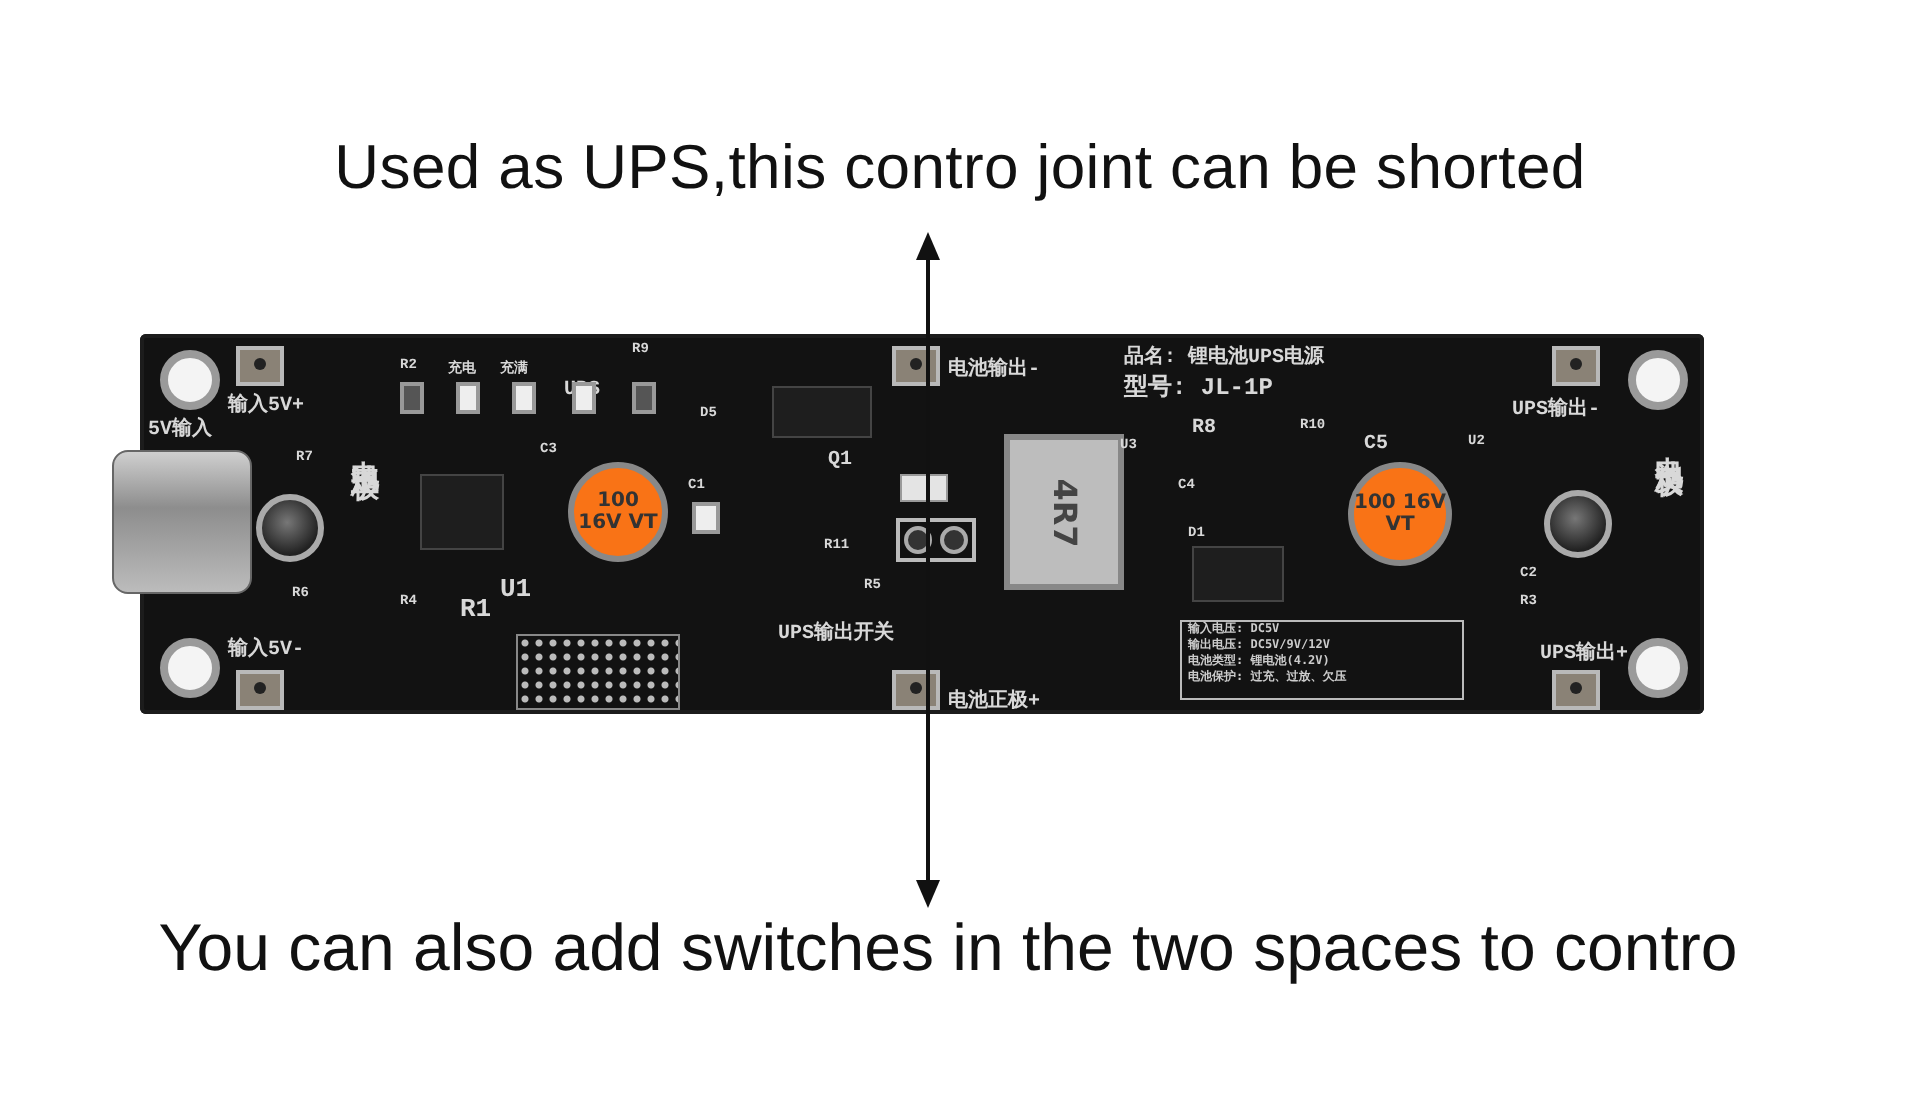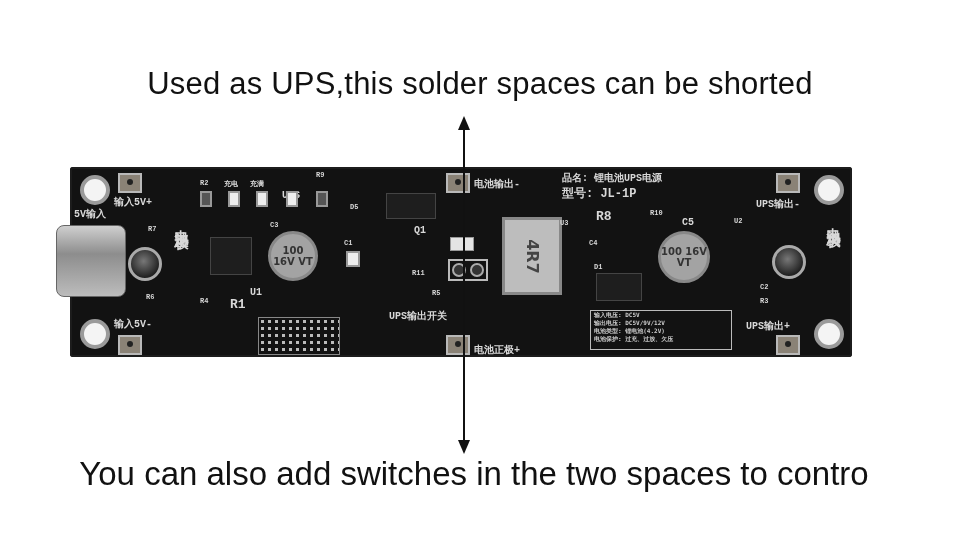--- a/index.html
+++ b/index.html
@@ -11,39 +11,39 @@
   .hole{position:absolute;width:30px;height:30px;border-radius:50%;background:#f4f4f4;border:4px solid #9a9a9a;box-sizing:border-box;}
   .pad{position:absolute;width:24px;height:20px;background:#8a8276;border:2px solid #b9b9b9;box-sizing:border-box;}
   .pad::after{content:"";position:absolute;left:7px;top:4px;width:6px;height:6px;border-radius:50%;background:#222;}
   .silk{position:absolute;color:#d8d8d8;font-size:10px;font-weight:bold;white-space:nowrap;font-family:Liberation Mono, monospace;}
   .silk-v{writing-mode:vertical-rl;font-size:14px;letter-spacing:2px;}
   .usb{position:absolute;left:-14px;top:58px;width:68px;height:70px;background:linear-gradient(180deg,#cfcfcf,#8d8d8d 40%,#bcbcbc);border-radius:8px;border:1px solid #666;}
   .screw{position:absolute;width:34px;height:34px;border-radius:50%;background:radial-gradient(circle at 45% 40%,#777,#222 70%);border:3px solid #aaa;box-sizing:border-box;}
   .chip{position:absolute;background:#1e1e1e;border:1px solid #444;}
   .res{position:absolute;width:12px;height:16px;background:#555;border:2px solid #999;box-sizing:border-box;}
   .led{position:absolute;width:12px;height:16px;background:#eee;border:2px solid #999;box-sizing:border-box;}
-  .cap{position:absolute;border-radius:50%;background:#a3a3a3;border:3px solid #888;box-sizing:border-box;color:#333;font-size:10px;font-weight:bold;display:flex;align-items:center;justify-content:center;text-align:center;line-height:11px;}
+  .cap{position:absolute;border-radius:50%;background:#f97316;border:3px solid #888;box-sizing:border-box;color:#333;font-size:10px;font-weight:bold;display:flex;align-items:center;justify-content:center;text-align:center;line-height:11px;margin-left:16px;}
   .inductor{position:absolute;left:432px;top:50px;width:60px;height:78px;background:#bdbdbd;border:3px solid #888;box-sizing:border-box;color:#444;font-weight:bold;font-size:16px;display:flex;align-items:center;justify-content:center;}
   .inductor span{transform:rotate(90deg);}
   .header{position:absolute;left:378px;top:92px;width:40px;height:22px;border:2px solid #bbb;box-sizing:border-box;display:flex;justify-content:space-around;align-items:center;}
   .header i{width:10px;height:10px;border-radius:50%;border:2px solid #aaa;background:#333;}
   .jumper{position:absolute;left:380px;top:70px;width:22px;height:12px;background:#e4e4e4;border:1px solid #999;}
   .infobox{position:absolute;left:520px;top:143px;width:140px;height:38px;border:1px solid #bbb;}
   .infobox div{font-size:6px;color:#ccc;line-height:8px;padding-left:3px;white-space:nowrap;font-family:"DejaVu Sans Mono",monospace;font-weight:bold;}
   .grid{position:absolute;left:188px;top:150px;width:80px;height:36px;background-image:radial-gradient(#bbb 1.5px,transparent 2px);background-size:7px 7px;border:1px solid #888;}
   .arrow{position:absolute;left:463px;width:2px;background:#111;}
   .arrow-up{top:120px;height:220px;}
   .arrow-down{top:300px;height:150px;}
   .tri-up{position:absolute;left:458px;top:116px;width:0;height:0;border-left:6px solid transparent;border-right:6px solid transparent;border-bottom:14px solid #111;}
   .tri-down{position:absolute;left:458px;top:440px;width:0;height:0;border-left:6px solid transparent;border-right:6px solid transparent;border-top:14px solid #111;}
 </style>
 </head>
 <body>
 
-<div class="caption cap-top">Used as UPS,this solder spaces can be shorted</div>
+<div class="caption cap-top">Used as UPS,this contro joint can be shorted</div>
 
 <div class="pcb">
   <div class="hole" style="left:10px;top:8px"></div>
   <div class="hole" style="left:10px;top:152px"></div>
   <div class="hole" style="left:744px;top:8px"></div>
   <div class="hole" style="left:744px;top:152px"></div>
 
   <div class="pad" style="left:48px;top:6px"></div>
   <div class="pad" style="left:48px;top:168px"></div>
   <div class="pad" style="left:376px;top:6px"></div>
@@ -56,38 +56,38 @@
   <div class="screw" style="left:702px;top:78px"></div>
 
   <span class="silk" style="left:4px;top:40px">5V输入</span>
   <span class="silk" style="left:44px;top:28px">输入5V+</span>
   <span class="silk" style="left:44px;top:150px">输入5V-</span>
   <span class="silk silk-v" style="left:102px;top:52px">电池正极</span>
   <span class="silk silk-v" style="left:754px;top:50px">电池负极</span>
   <span class="silk" style="left:404px;top:10px">电池输出-</span>
   <span class="silk" style="left:404px;top:176px">电池正极+</span>
   <span class="silk" style="left:686px;top:30px">UPS输出-</span>
-  <span class="silk" style="left:676px;top:152px">UPS输出+</span>
+  <span class="silk" style="left:700px;top:152px">UPS输出+</span>
   <span class="silk" style="left:319px;top:142px">UPS输出开关</span>
   <span class="silk" style="left:492px;top:4px">品名: 锂电池UPS电源</span>
   <span class="silk" style="left:492px;top:18px;font-size:12px">型号: JL-1P</span>
 
   <span class="silk" style="left:130px;top:12px;font-size:7px">R2</span>
   <span class="silk" style="left:154px;top:12px;font-size:7px">充电</span>
   <span class="silk" style="left:180px;top:12px;font-size:7px">充满</span>
   <span class="silk" style="left:212px;top:23px">UPS</span>
   <span class="silk" style="left:246px;top:4px;font-size:7px">R9</span>
   <div class="res" style="left:130px;top:24px"></div>
   <div class="led" style="left:158px;top:24px"></div>
   <div class="led" style="left:186px;top:24px"></div>
   <div class="led" style="left:216px;top:24px"></div>
   <div class="res" style="left:246px;top:24px"></div>
 
   <div class="chip" style="left:140px;top:70px;width:40px;height:36px"></div>
-  <span class="silk" style="left:180px;top:120px;font-size:10px">U1</span>
+  <span class="silk" style="left:180px;top:120px;font-size:13px">U1</span>
   <div class="cap" style="left:198px;top:64px;width:50px;height:50px">
       <span>100 16V VT</span>
     </div>
   <span class="silk" style="left:200px;top:54px;font-size:7px">C3</span>
   <span class="silk" style="left:274px;top:72px;font-size:7px">C1</span>
   <div class="led" style="left:276px;top:84px;width:14px"></div>
   <span class="silk" style="left:130px;top:130px;font-size:7px">R4</span>
   <span class="silk" style="left:160px;top:130px;font-size:13px">R1</span>
   <span class="silk" style="left:78px;top:58px;font-size:7px">R7</span>
   <span class="silk" style="left:76px;top:126px;font-size:7px">R6</span>
@@ -101,21 +101,21 @@
   <div class="jumper"></div>
   <div class="header">
       <i></i>
       <i></i>
     </div>
 
   <div class="inductor">
       <span>4R7</span>
     </div>
   <span class="silk" style="left:490px;top:52px;font-size:7px">U3</span>
-  <span class="silk" style="left:526px;top:42px;font-size:13px">R8</span>
+  <span class="silk" style="left:526px;top:42px;font-size:10px">R8</span>
   <span class="silk" style="left:580px;top:42px;font-size:7px">R10</span>
   <span class="silk" style="left:519px;top:72px;font-size:7px">C4</span>
   <span class="silk" style="left:524px;top:96px;font-size:7px">D1</span>
   <div class="chip" style="left:526px;top:106px;width:44px;height:26px"></div>
   <div class="cap" style="left:588px;top:64px;width:52px;height:52px">
       <span>100 16V VT</span>
     </div>
   <span class="silk" style="left:612px;top:50px;font-size:10px">C5</span>
   <span class="silk" style="left:664px;top:50px;font-size:7px">U2</span>
   <span class="silk" style="left:690px;top:116px;font-size:7px">C2</span>

